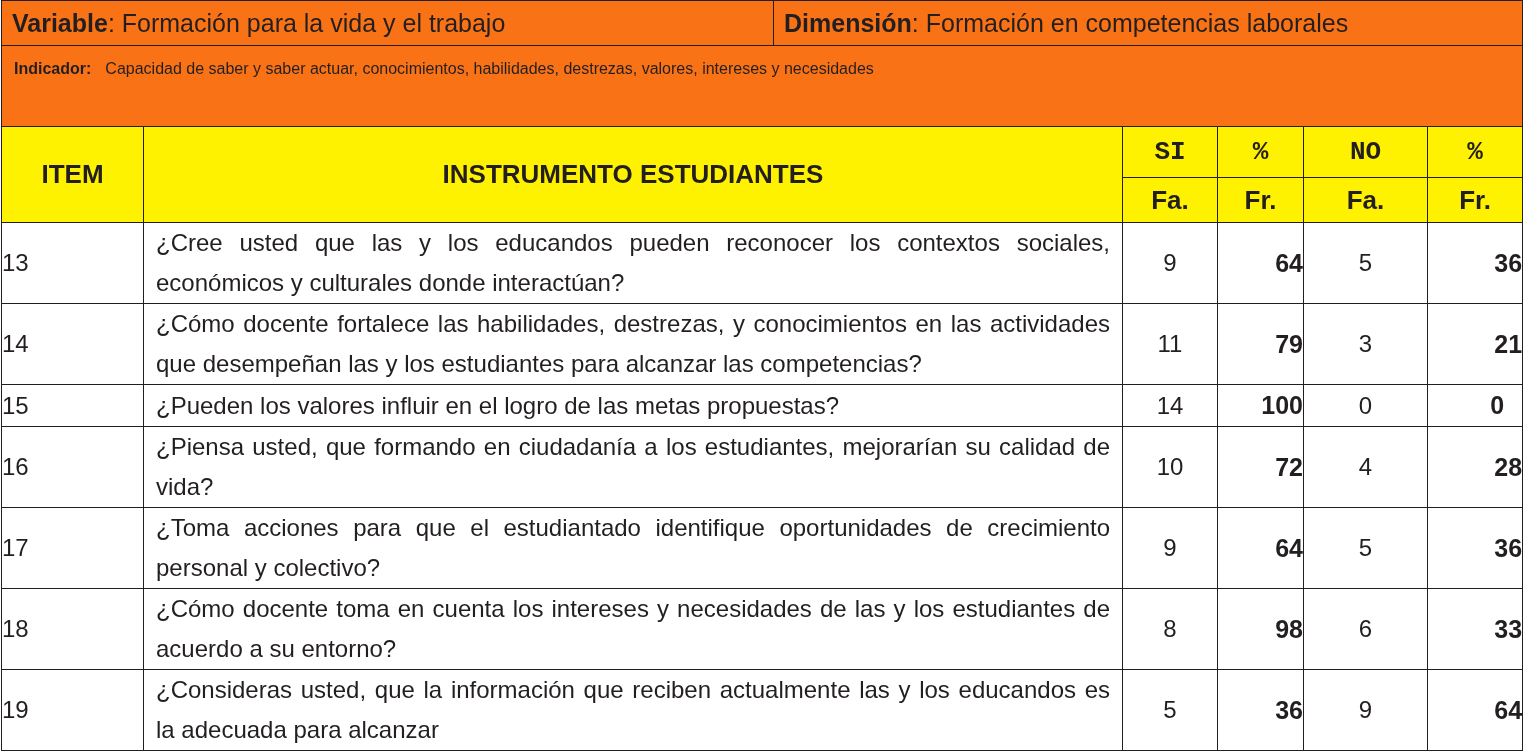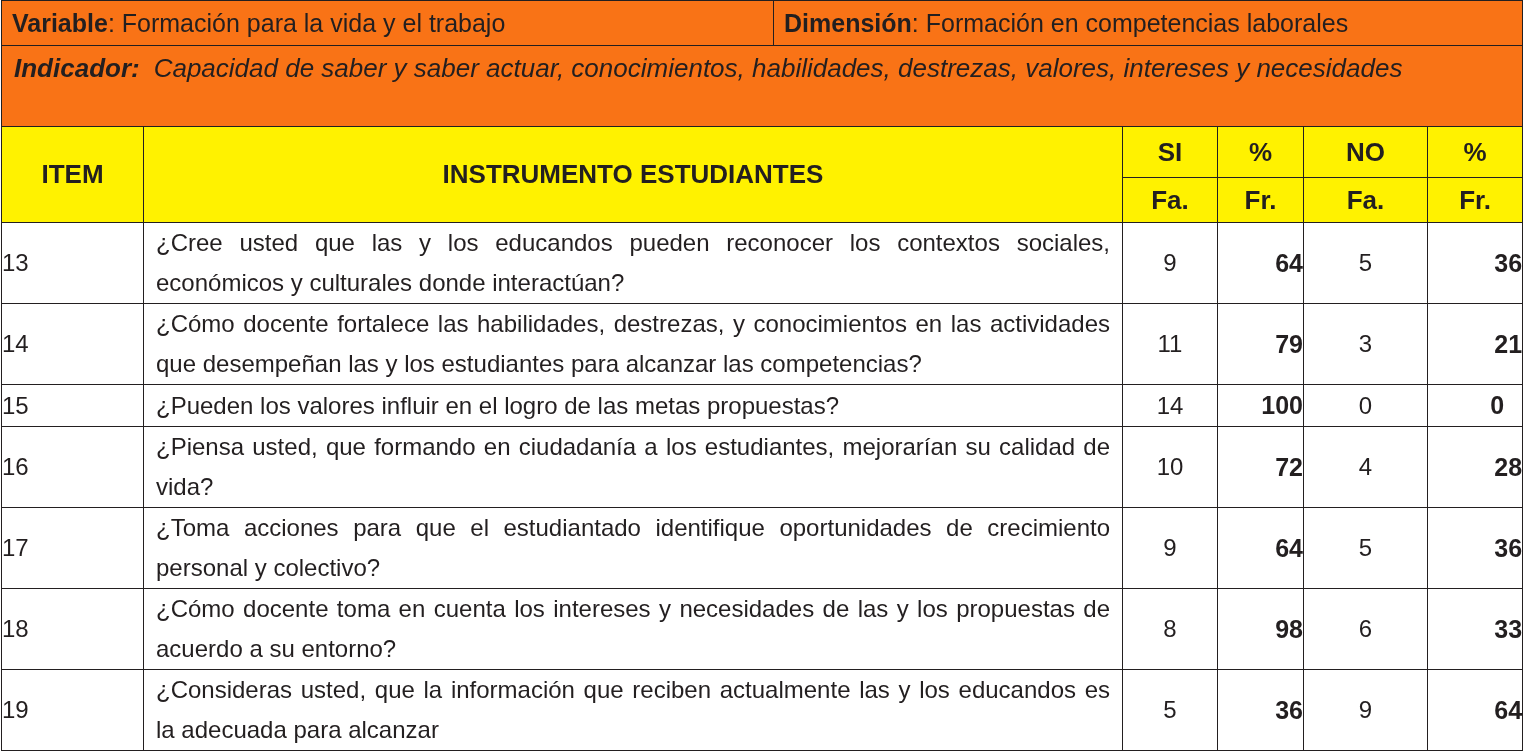--- a/index.html
+++ b/index.html
@@ -3,27 +3,27 @@
 <meta charset="utf-8">
 <style>
   html, body { margin: 0; padding: 0; background: #ffffff; }
   body { width: 1523px; height: 756px; overflow: hidden; font-family: "Liberation Sans", sans-serif; color: #231f20; }
   table.main { border-collapse: collapse; width: 1521px; table-layout: fixed; margin-left: 1px; }
   table.main td { border: 1.5px solid #231f20; padding: 0; }
   .hdr-blue { background: #f97316; }
   .hdr-yellow { background: #fff200; }
   .top-cell { height: 44px; font-size: 25px; padding-left: 10px !important; vertical-align: middle; }
   .top-cell b { font-weight: bold; }
-  .ind-cell { height: 80px; font-size: 26px; vertical-align: top; font-style: italic; }
+  .ind-cell { height: 80px; font-size: 16px; vertical-align: top; }
   .ind-wrap { display: flex; padding: 8px 12px 0 12px; line-height: 29px; }
   .ind-label { white-space: nowrap; padding-right: 14px; font-weight: bold; }
   .ind-text { text-align: justify; text-align-last: left; }
   .yh { font-weight: bold; font-size: 26px; text-align: center; vertical-align: middle; }
   .yh-sub { height: 44px; }
-  .yh-top { height: 50px; }
+  .yh-top { height: 50px; font-family: Liberation Mono, monospace; }
   .item-num { font-size: 24px; vertical-align: middle; }
   .q { font-size: 24px; padding: 0 12px 0 12px !important; line-height: 40px; text-align: justify; text-align-last: left; vertical-align: middle; }
   .num { text-align: center; font-size: 24px; vertical-align: middle; }
   .num-b { text-align: right; font-size: 25px; font-weight: bold; vertical-align: middle; }
   .r2 { height: 79px; }
   .r1 { height: 42px; margin-top: 20px; }
 </style>
 </head>
 <body>
 
@@ -100,21 +100,21 @@
   <tr class="r2">
     <td class="item-num">17</td>
     <td class="q" colspan="2">¿Toma acciones para que el estudiantado identifique oportunidades de crecimiento personal y colectivo?</td>
     <td class="num">9</td>
     <td class="num-b">64</td>
     <td class="num">5</td>
     <td class="num-b">36</td>
   </tr>
   <tr class="r2">
     <td class="item-num">18</td>
-    <td class="q" colspan="2">¿Cómo docente toma en cuenta los intereses y necesidades de las y los propuestas de acuerdo a su entorno?</td>
+    <td class="q" colspan="2">¿Cómo docente toma en cuenta los intereses y necesidades de las y los estudiantes de acuerdo a su entorno?</td>
     <td class="num">8</td>
     <td class="num-b">98</td>
     <td class="num">6</td>
     <td class="num-b">33</td>
   </tr>
   <tr class="r2">
     <td class="item-num">19</td>
     <td class="q" colspan="2">¿Consideras usted, que la información que reciben actualmente las y los educandos es la adecuada para alcanzar</td>
     <td class="num">5</td>
     <td class="num-b">36</td>

